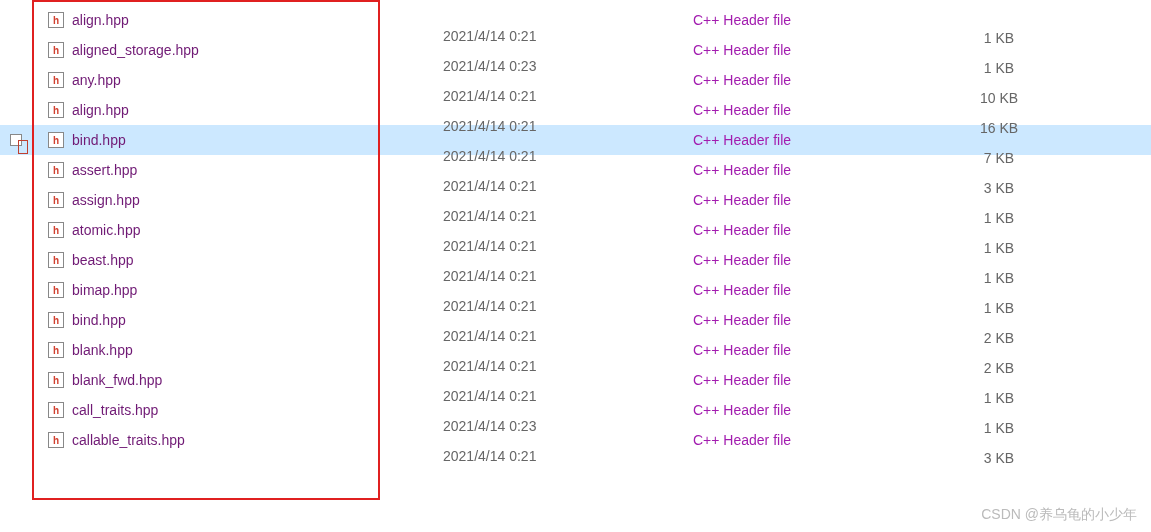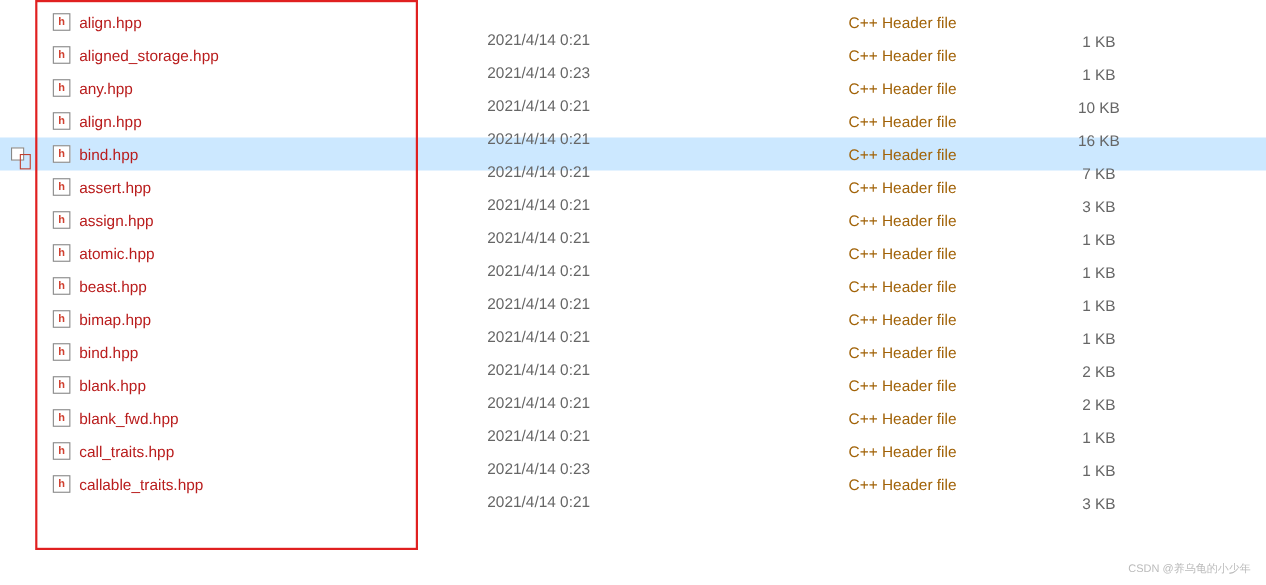--- a/index.html
+++ b/index.html
@@ -60,31 +60,30 @@
       margin-right: 8px;
       flex-shrink: 0;
     }
     .col-name {
       width: 395px;
       display: flex;
       align-items: center;
       padding-left: 0;
     }
     .col-name-text {
-      color: #b91c1c;
+      color: #701a75;
     }
     .col-date {
       width: 250px;
       color: #666;
       margin-top: 32px;
     }
     .col-type {
       width: 255px;
-      color: #a16207;
-      text-align: center;
+      color: #a21caf;
     }
     .col-size {
       width: 110px;
       text-align: center;
       color: #666;
       padding-right: 8px;
       margin-top: 36px;
     }
     .red-box {
       position: absolute;
@@ -101,21 +100,21 @@
       top: 140px;
       width: 10px;
       height: 14px;
       border: 1px solid #c04030;
       pointer-events: none;
     }
     .watermark {
       position: absolute;
       right: 14px;
       bottom: 8px;
-      font-size: 10px;
+      font-size: 14px;
       color: #bbb;
       font-family: "Microsoft YaHei", sans-serif;
     }
   </style>
 </head>
 <body>
 
 <div class="file-list">
     <div class="file-row">
       <div class="checkbox-area"></div>

